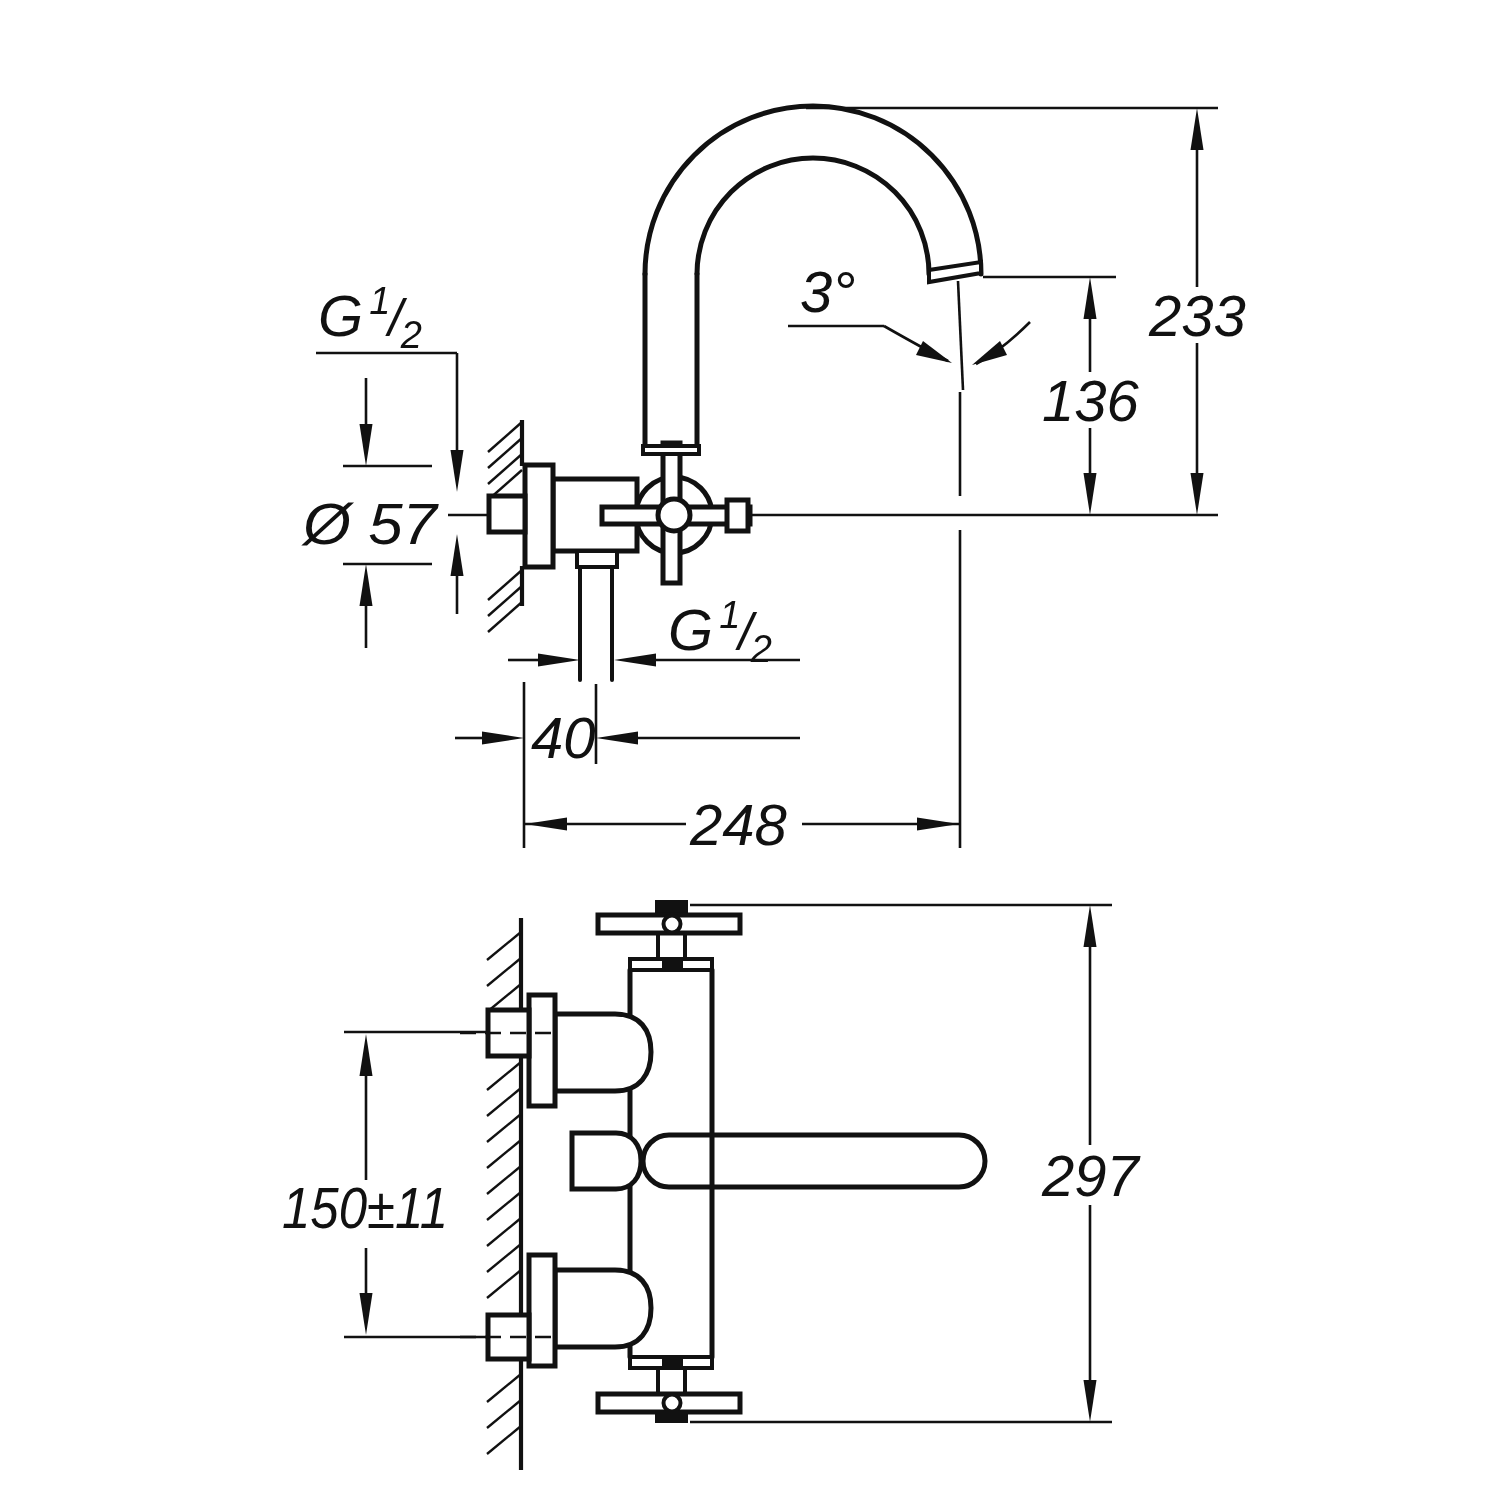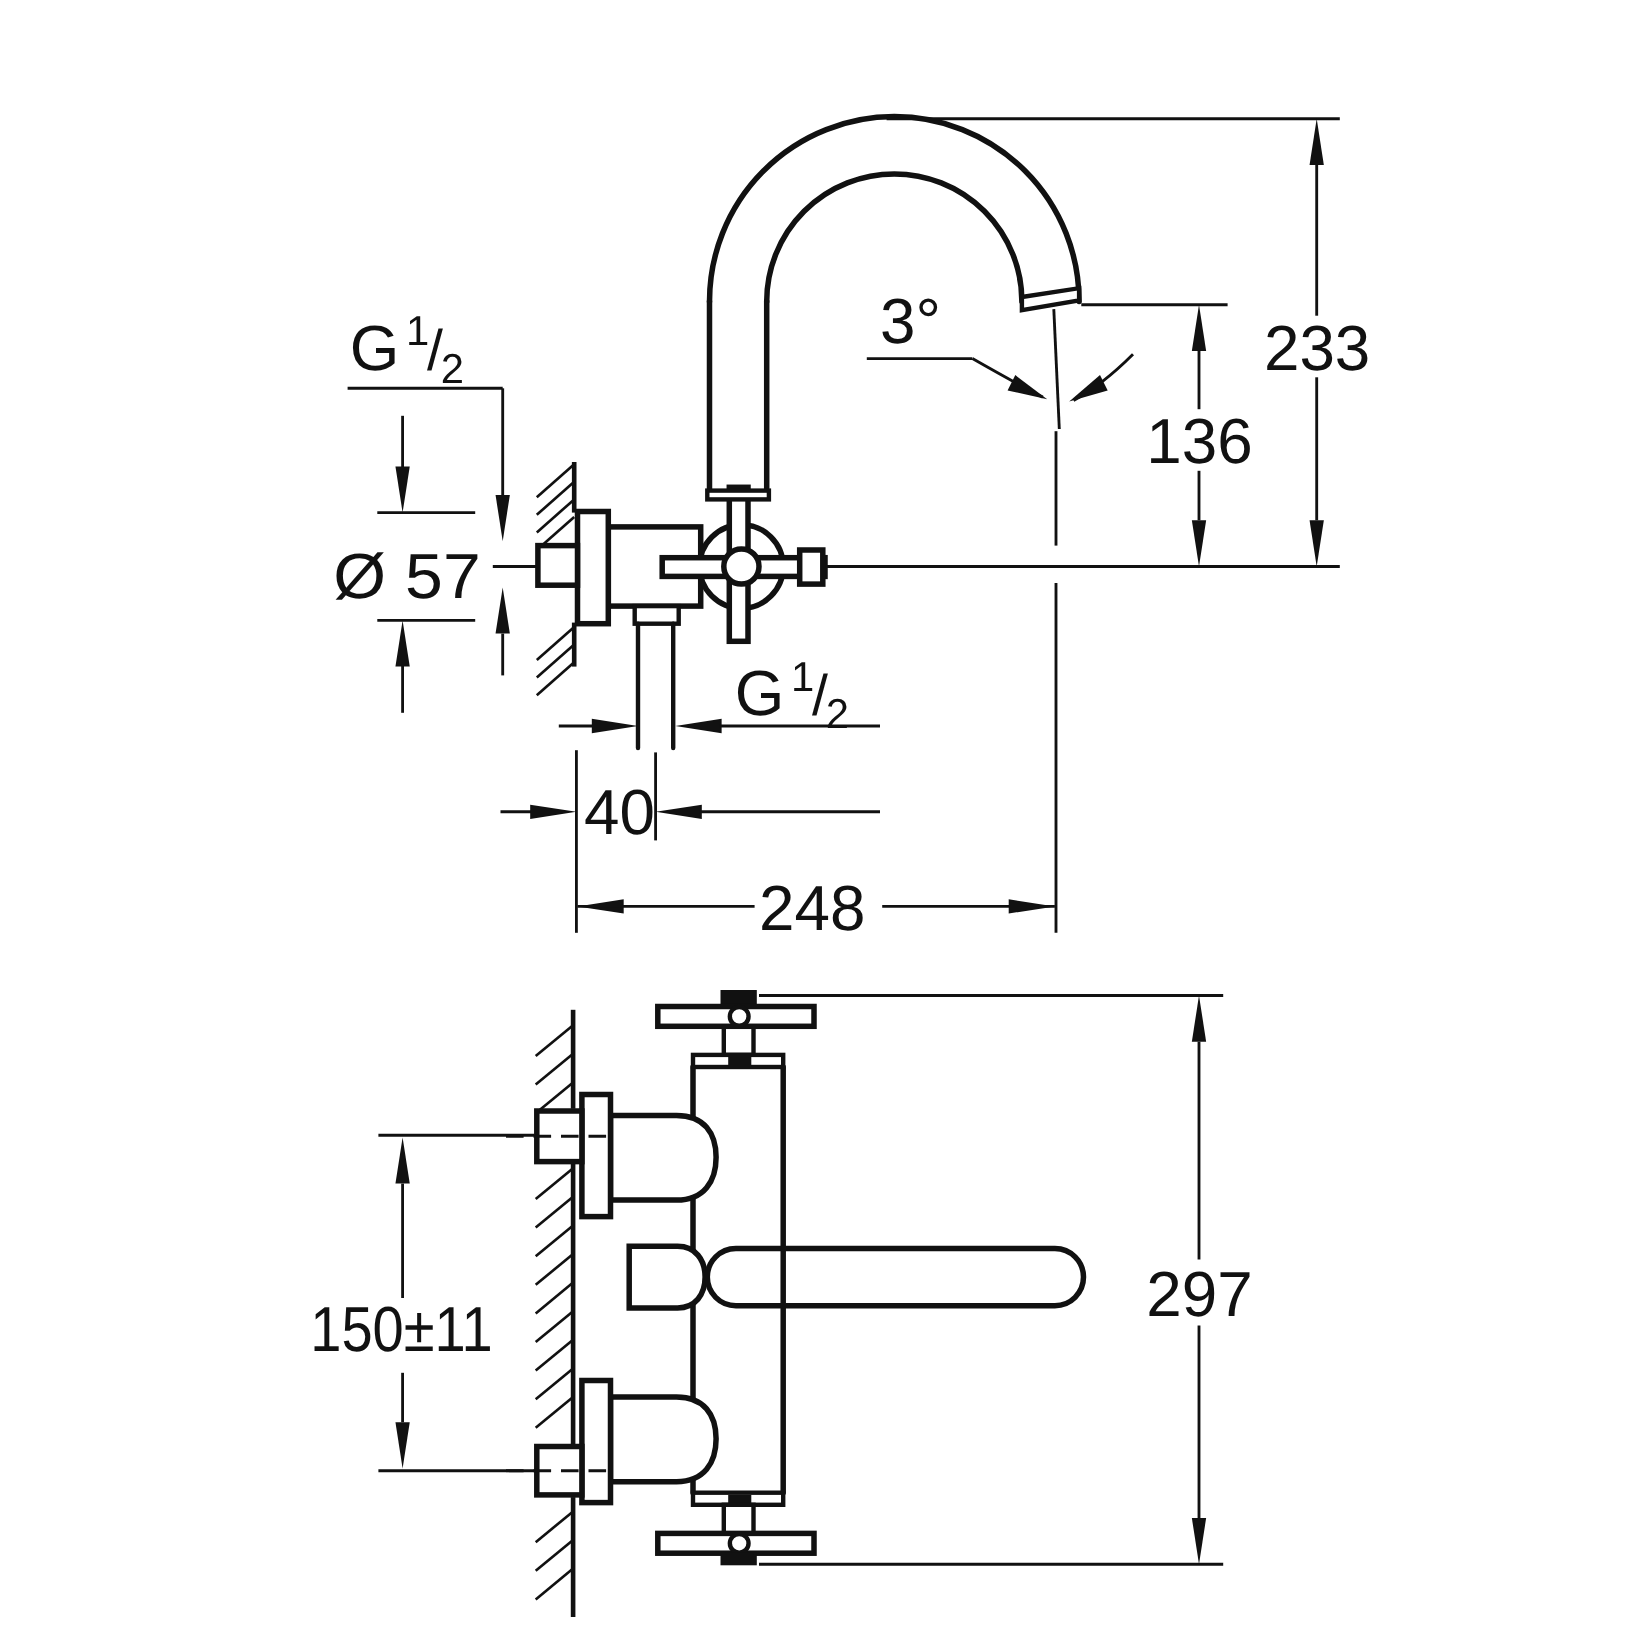--- a/index.html
+++ b/index.html
@@ -1,16 +1,16 @@
 <!DOCTYPE html>
 <html><head>
 <meta charset="utf-8">
 <style>
   html,body{margin:0;padding:0;background:#ffffff;}
-  .stage{width:1500px;height:1500px;background:#fff;position:relative;}
+  .stage{width:1500px;height:1500px;background:#fff;position:relative;font-style:italic;}
   svg{display:block;}
   
   .ol{stroke:#111;stroke-width:5;fill:none;stroke-linecap:round;}
   .ow{stroke:#111;stroke-width:5;fill:#fff;}
   .ow4{stroke:#111;stroke-width:4;fill:#fff;}
   .ol4{stroke:#111;stroke-width:4;fill:none;stroke-linecap:round;}
   
   .dl{stroke:#111;stroke-width:2.6;fill:none;}
   .hatch{stroke:#111;stroke-width:2.4;fill:none;}
   .wall{stroke:#111;stroke-width:4.2;fill:none;}

